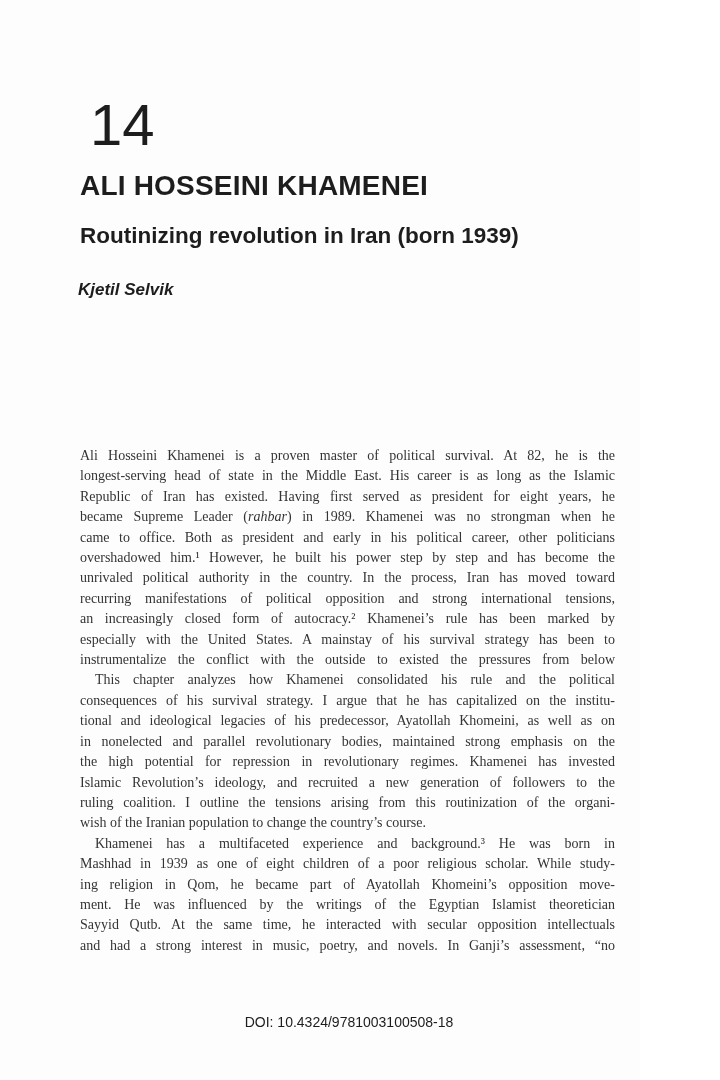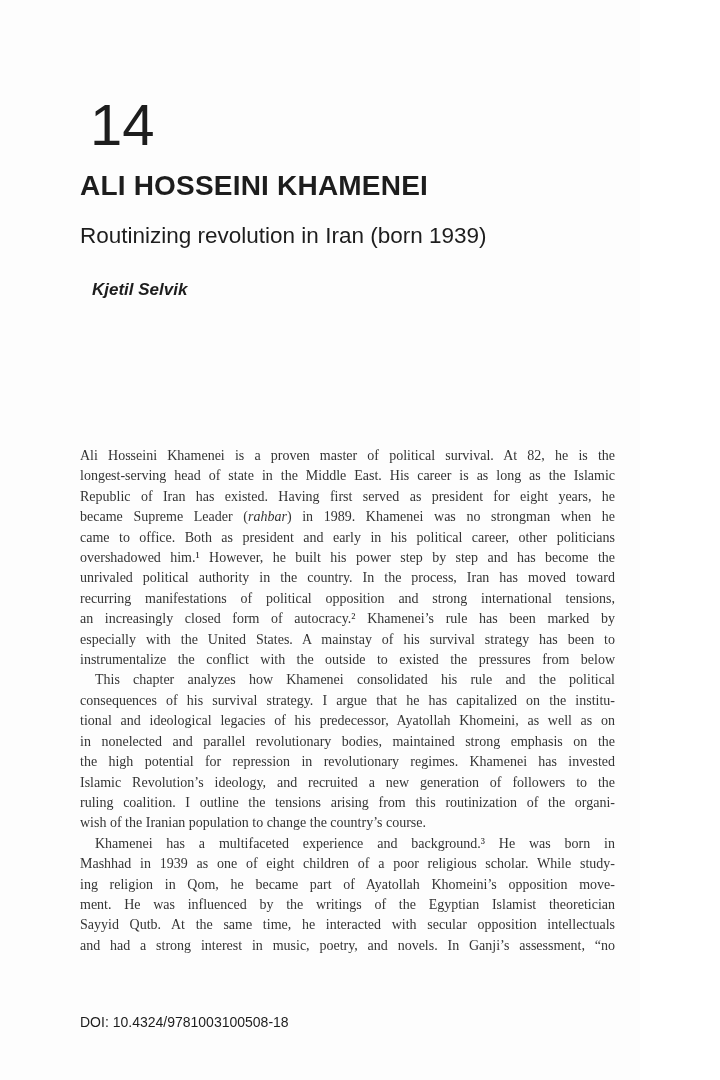--- a/index.html
+++ b/index.html
@@ -33,26 +33,26 @@
     letter-spacing: 0.2px;
     color: var(--heading, #1d1d1d);
   }
   .subtitle {
     position: absolute;
     left: 80px;
     top: 222px;
     font-family: "Liberation Sans", sans-serif;
     font-size: 22.5px;
     line-height: 28px;
-    font-weight: 400;
+    font-weight: 700;
     color: var(--heading, #1d1d1d);
   }
   .author {
     position: absolute;
-    left: 92px;
+    left: 78px;
     top: 279px;
     font-family: "Liberation Sans", sans-serif;
     font-size: 17px;
     line-height: 22px;
     font-style: italic;
     font-weight: 600;
     color: var(--heading, #1d1d1d);
   }
   .body-text {
     position: absolute;
@@ -69,21 +69,21 @@
     white-space: normal;
   }
   .line.lastline { text-align-last: left; }
   .line.firstline { text-indent: 15px; }
   .line em { font-style: italic; }
   .doi {
     position: absolute;
     left: 80px;
     top: 1012px;
     width: 538px;
-    text-align: left;
+    text-align: center;
     font-family: "Liberation Sans", sans-serif;
     font-size: 14px;
     line-height: 20px;
     color: var(--heading, #2a2a2a);
   }
 </style>
 </head>
 <body>
 
 <div class="page">

